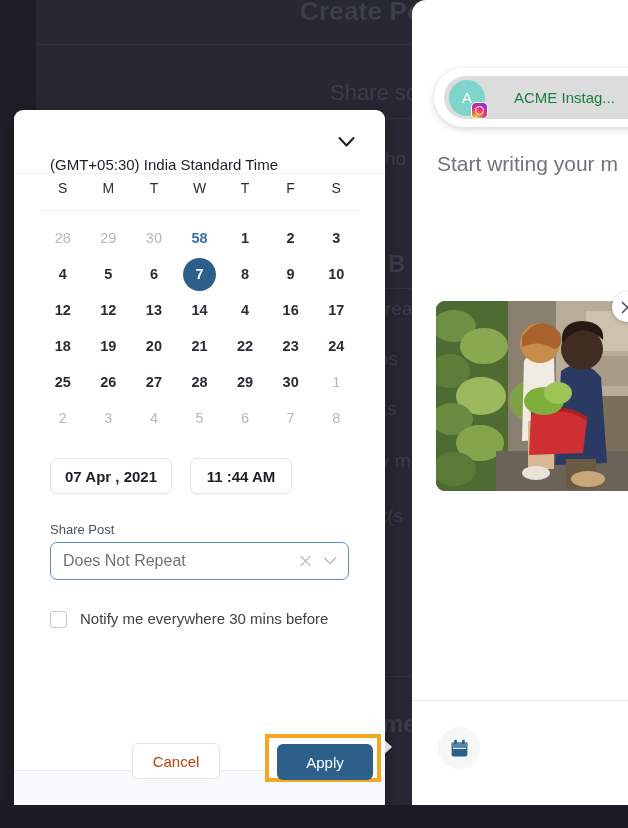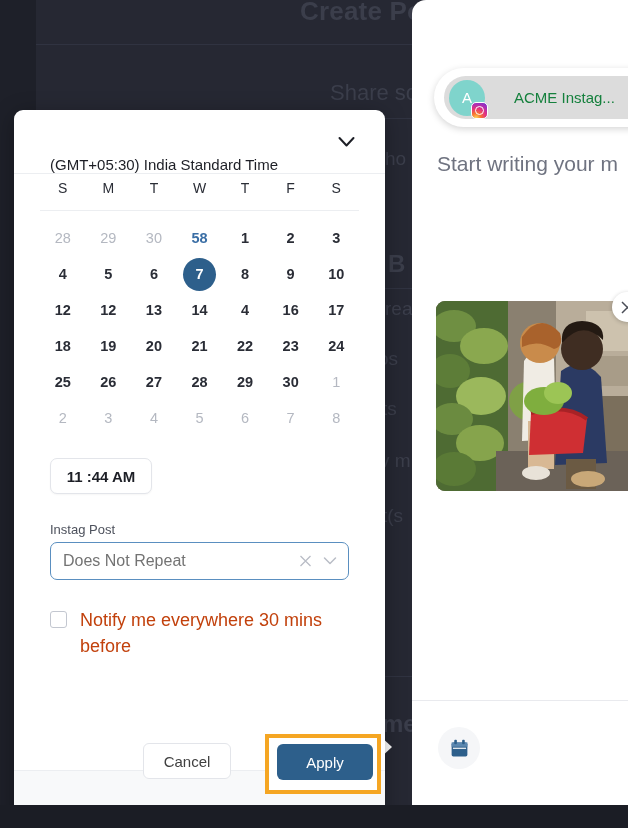--- a/index.html
+++ b/index.html
@@ -259,42 +259,42 @@
     display: flex; margin: 28px 0 0 36px; width: 300px;
   }
   .checkbox {
     width: 17px; height: 17px; margin-top: 3px;
     border: 1.4px solid #c3c7d0;
     border-radius: 3px;
     background: #fff; flex: none;
   }
   .check-label {
     margin-left: 13px;
-    font-size: 18px; color: #c2410c;
+    font-size: 15px; color: #404040;
     line-height: 1.42;
   }
 
   
   .dlg-footer {
     position: absolute; left: 0; right: 0; bottom: 0;
     height: 58px;
     background: #f8f9fa;
     border-top: 1px solid #eceef1;
   }
   .btn-cancel {
-    position: absolute; left: 129px; top: -28px;
+    position: absolute; left: 118px; top: -28px;
     width: 88px; height: 36px;
     border: 1px solid #e3e5ea; border-radius: 6px;
     background: #fff;
     display: flex; align-items: center; justify-content: center;
-    font-size: 15px; color: #404040;
+    font-size: 15px; color: #c2410c;
   }
   .apply-highlight {
     position: absolute; left: 251px; top: -37px;
-    width: 116px; height: 60px;
+    width: 116px; height: 48px;
     border: 4px solid #f5a623;
     background: #fff;
   }
   .btn-apply {
     position: absolute; left: 8px; top: 6px;
     width: 96px; height: 36px;
     border-radius: 6px;
     background: #2d5f8b;
     display: flex; align-items: center; justify-content: center;
     font-size: 15px; color: #ffffff;
@@ -551,24 +551,25 @@
               <span>7</span>
             </div>
             <div class="day muted">
               <span>8</span>
             </div>
           </div>
         </div>
     </div>
 
     <div class="pill-row">
+      <div class="pill pill-date">07 Apr , 2021</div>
       <div class="pill pill-time">11 :44 AM</div>
     </div>
 
-    <div class="field-label">Instag Post</div>
+    <div class="field-label">Share Post</div>
     <div class="select-box">
       <span class="select-value">Does Not Repeat</span>
       <span class="select-icons">
         <svg width="13" height="13" viewBox="0 0 13 13">
           <path d="M1.5 1.5 L11.5 11.5 M11.5 1.5 L1.5 11.5" stroke="#b9bdc6" stroke-width="1.3" fill="none"></path>
         </svg>
         <svg width="14" height="9" viewBox="0 0 14 9">
           <path d="M1.5 1.5 L7 7 L12.5 1.5" stroke="#b9bdc6" stroke-width="1.5" fill="none" stroke-linecap="round" stroke-linejoin="round"></path>
         </svg>
       </span>

